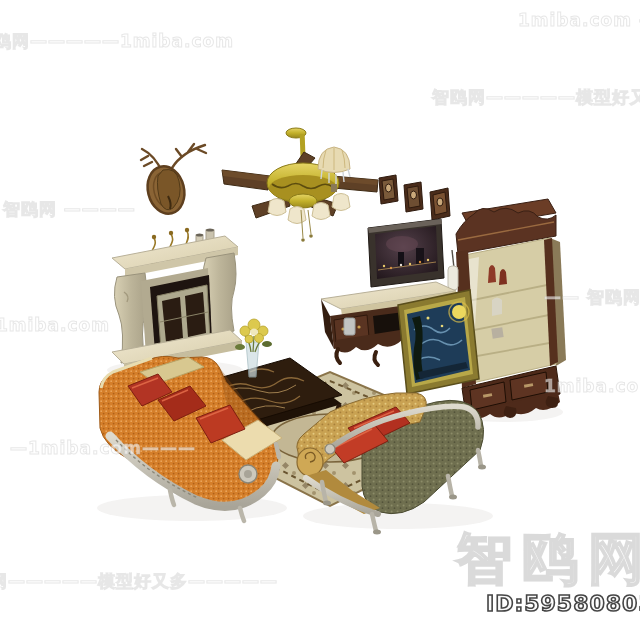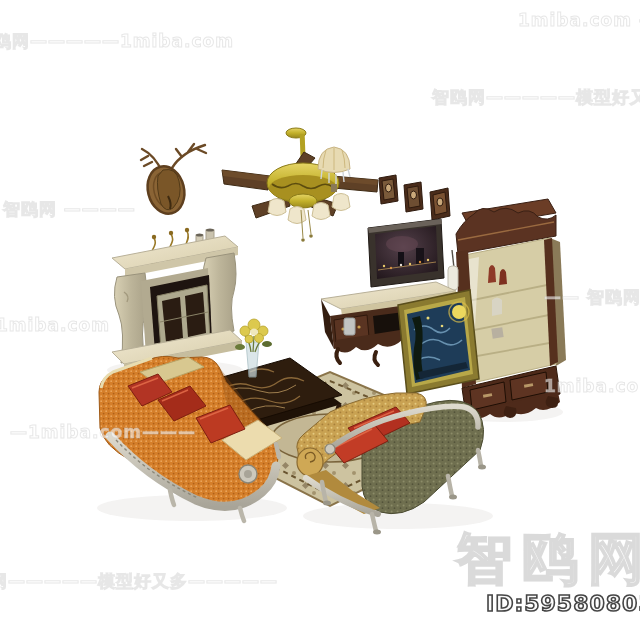--- a/index.html
+++ b/index.html
@@ -385,19 +385,19 @@
     </g>
   </svg>
 
   <div class="wm" style="left:-24px;top:30px;">智鸥网—————1miba.com</div>
   <div class="wm" style="left:518px;top:10px;">1miba.com ——————</div>
   <div class="wm" style="left:432px;top:86px;">智鸥网—————模型好又多</div>
   <div class="wm" style="left:-76px;top:198px;">———— 智鸥网 ————</div>
   <div class="wm" style="left:-58px;top:315px;">———1miba.com</div>
   <div class="wm" style="left:544px;top:270px;margin-top:16px;">—— 智鸥网</div>
   <div class="wm" style="left:544px;top:376px;">1miba.com ———</div>
-  <div class="wm" style="left:10px;top:422px;">—1miba.com———</div>
+  <div class="wm" style="left:10px;top:438px;">—1miba.com———</div>
   <div class="wm" style="left:-46px;top:570px;">智鸥网—————模型好又多—————</div>
 
   <div class="wm-big" style="left:456px;top:522px;">智鸥网</div>
   <div class="id-tag" style="left:486px;top:591px;">ID:595808035</div>
 
 </div>
 
 </body></html>

